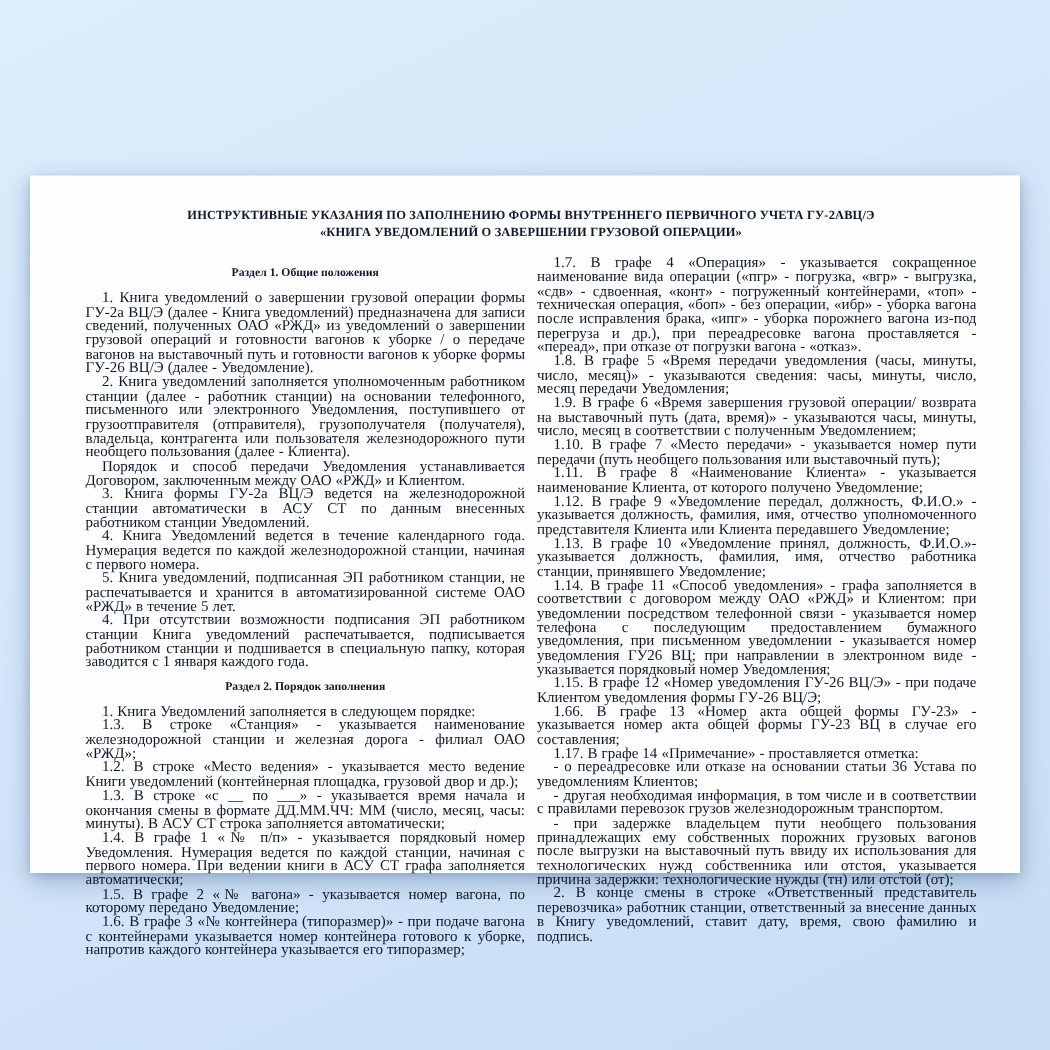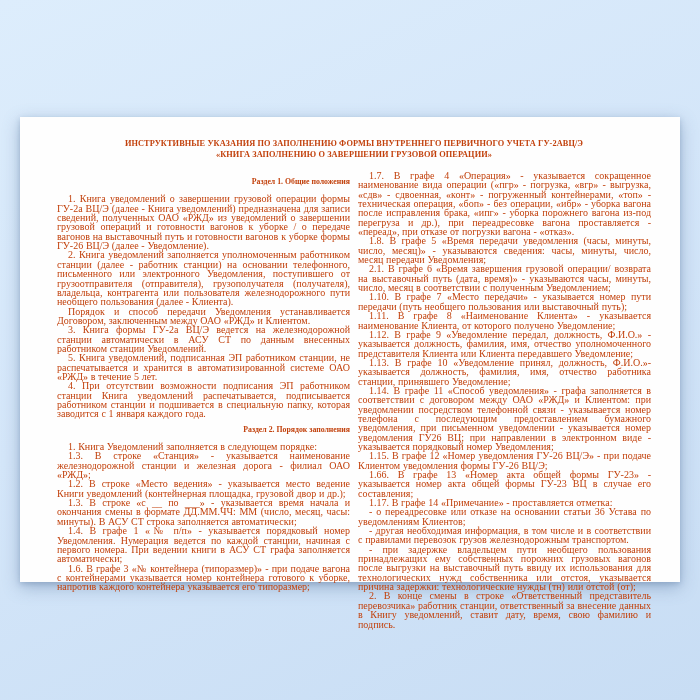--- a/index.html
+++ b/index.html
@@ -16,40 +16,40 @@
   .paper {
     position: absolute;
     left: 20px;
     top: 117px;
     width: 660px;
     height: 465px;
     box-sizing: border-box;
     background: #fefefe;
     box-shadow: 0 5px 16px rgba(90, 120, 160, 0.45), 0 2px 5px rgba(90, 120, 160, 0.30);
     padding: 22px 29px 20px 37px;
-    color: #c2410c;
+    color: #0f172a;
   }
   .doc-title {
     text-align: center;
     font-weight: bold;
     font-size: 8.3px;
     line-height: 10.5px;
     letter-spacing: 0.1px;
   }
   .columns {
     display: flex;
     gap: 8px;
     margin-top: 11px;
   }
   .col {
     flex: 1 1 0;
     min-width: 0;
   }
   .section-heading {
-    text-align: right;
+    text-align: center;
     font-weight: bold;
     font-size: 7.8px;
     line-height: 9.4px;
     margin: 6px 0 8px 0;
   }
   .col p {
     margin: 0;
     font-size: 10px;
     line-height: 9.35px;
     text-align: justify;
@@ -57,43 +57,45 @@
     word-spacing: 0.2px;
   }
 </style>
 </head>
 <body>
 
 <div>
   <div class="paper">
     <div class="doc-title">
       <div>ИНСТРУКТИВНЫЕ УКАЗАНИЯ ПО ЗАПОЛНЕНИЮ ФОРМЫ ВНУТРЕННЕГО ПЕРВИЧНОГО УЧЕТА ГУ-2АВЦ/Э</div>
-      <div>«КНИГА ЗАПОЛНЕНИЮ О ЗАВЕРШЕНИИ ГРУЗОВОЙ ОПЕРАЦИИ»</div>
+      <div>«КНИГА УВЕДОМЛЕНИЙ О ЗАВЕРШЕНИИ ГРУЗОВОЙ ОПЕРАЦИИ»</div>
     </div>
     <div class="columns">
       <div class="col">
         <div class="section-heading">Раздел 1. Общие положения</div>
         <p>1. Книга уведомлений о завершении грузовой операции формы ГУ-2а ВЦ/Э (далее - Книга уведомлений) предназначена для записи сведений, полученных ОАО «РЖД» из уведомлений о завершении грузовой операций и готовности вагонов к уборке / о передаче вагонов на выставочный путь и готовности вагонов к уборке формы ГУ-26 ВЦ/Э (далее - Уведомление).</p>
         <p>2. Книга уведомлений заполняется уполномоченным работником станции (далее - работник станции) на основании телефонного, письменного или электронного Уведомления, поступившего от грузоотправителя (отправителя), грузополучателя (получателя), владельца, контрагента или пользователя железнодорожного пути необщего пользования (далее - Клиента).</p>
         <p>Порядок и способ передачи Уведомления устанавливается Договором, заключенным между ОАО «РЖД» и Клиентом.</p>
         <p>3. Книга формы ГУ-2а ВЦ/Э ведется на железнодорожной станции автоматически в АСУ СТ по данным внесенных работником станции Уведомлений.</p>
+        <p>4. Книга Уведомлений ведется в течение календарного года. Нумерация ведется по каждой железнодорожной станции, начиная с первого номера.</p>
         <p>5. Книга уведомлений, подписанная ЭП работником станции, не распечатывается и хранится в автоматизированной системе ОАО «РЖД» в течение 5 лет.</p>
         <p>4. При отсутствии возможности подписания ЭП работником станции Книга уведомлений распечатывается, подписывается работником станции и подшивается в специальную папку, которая заводится с 1 января каждого года.</p>
         <div class="section-heading">Раздел 2. Порядок заполнения</div>
         <p>1. Книга Уведомлений заполняется в следующем порядке:</p>
         <p>1.3. В строке «Станция» - указывается наименование железнодорожной станции и железная дорога - филиал ОАО «РЖД»;</p>
         <p>1.2. В строке «Место ведения» - указывается место ведение Книги уведомлений (контейнерная площадка, грузовой двор и др.);</p>
         <p>1.3. В строке «с __ по ___» - указывается время начала и окончания смены в формате ДД.ММ.ЧЧ: ММ (число, месяц, часы: минуты). В АСУ СТ строка заполняется автоматически;</p>
         <p>1.4. В графе 1 «№ п/п» - указывается порядковый номер Уведомления. Нумерация ведется по каждой станции, начиная с первого номера. При ведении книги в АСУ СТ графа заполняется автоматически;</p>
+        <p>1.5. В графе 2 «№ вагона» - указывается номер вагона, по которому передано Уведомление;</p>
         <p>1.6. В графе 3 «№ контейнера (типоразмер)» - при подаче вагона с контейнерами указывается номер контейнера готового к уборке, напротив каждого контейнера указывается его типоразмер;</p>
       </div>
       <div class="col">
         <p>1.7. В графе 4 «Операция» - указывается сокращенное наименование вида операции («пгр» - погрузка, «вгр» - выгрузка, «сдв» - сдвоенная, «конт» - погруженный контейнерами, «топ» - техническая операция, «боп» - без операции, «ибр» - уборка вагона после исправления брака, «ипг» - уборка порожнего вагона из-под перегруза и др.), при переадресовке вагона проставляется - «переад», при отказе от погрузки вагона - «отказ».</p>
         <p>1.8. В графе 5 «Время передачи уведомления (часы, минуты, число, месяц)» - указываются сведения: часы, минуты, число, месяц передачи Уведомления;</p>
-        <p>2.1. В графе 6 «Время завершения грузовой операции/ возврата на выставочный путь (дата, время)» - указываются часы, минуты, число, месяц в соответствии с полученным Уведомлением;</p>
+        <p>1.9. В графе 6 «Время завершения грузовой операции/ возврата на выставочный путь (дата, время)» - указываются часы, минуты, число, месяц в соответствии с полученным Уведомлением;</p>
         <p>1.10. В графе 7 «Место передачи» - указывается номер пути передачи (путь необщего пользования или выставочный путь);</p>
         <p>1.11. В графе 8 «Наименование Клиента» - указывается наименование Клиента, от которого получено Уведомление;</p>
         <p>1.12. В графе 9 «Уведомление передал, должность, Ф.И.О.» - указывается должность, фамилия, имя, отчество уполномоченного представителя Клиента или Клиента передавшего Уведомление;</p>
         <p>1.13. В графе 10 «Уведомление принял, должность, Ф.И.О.»- указывается должность, фамилия, имя, отчество работника станции, принявшего Уведомление;</p>
         <p>1.14. В графе 11 «Способ уведомления» - графа заполняется в соответствии с договором между ОАО «РЖД» и Клиентом: при уведомлении посредством телефонной связи - указывается номер телефона с последующим предоставлением бумажного уведомления, при письменном уведомлении - указывается номер уведомления ГУ26 ВЦ; при направлении в электронном виде - указывается порядковый номер Уведомления;</p>
         <p>1.15. В графе 12 «Номер уведомления ГУ-26 ВЦ/Э» - при подаче Клиентом уведомления формы ГУ-26 ВЦ/Э;</p>
         <p>1.66. В графе 13 «Номер акта общей формы ГУ-23» - указывается номер акта общей формы ГУ-23 ВЦ в случае его составления;</p>
         <p>1.17. В графе 14 «Примечание» - проставляется отметка:</p>
         <p>- о переадресовке или отказе на основании статьи 36 Устава по уведомлениям Клиентов;</p>
         <p>- другая необходимая информация, в том числе и в соответствии с правилами перевозок грузов железнодорожным транспортом.</p>

